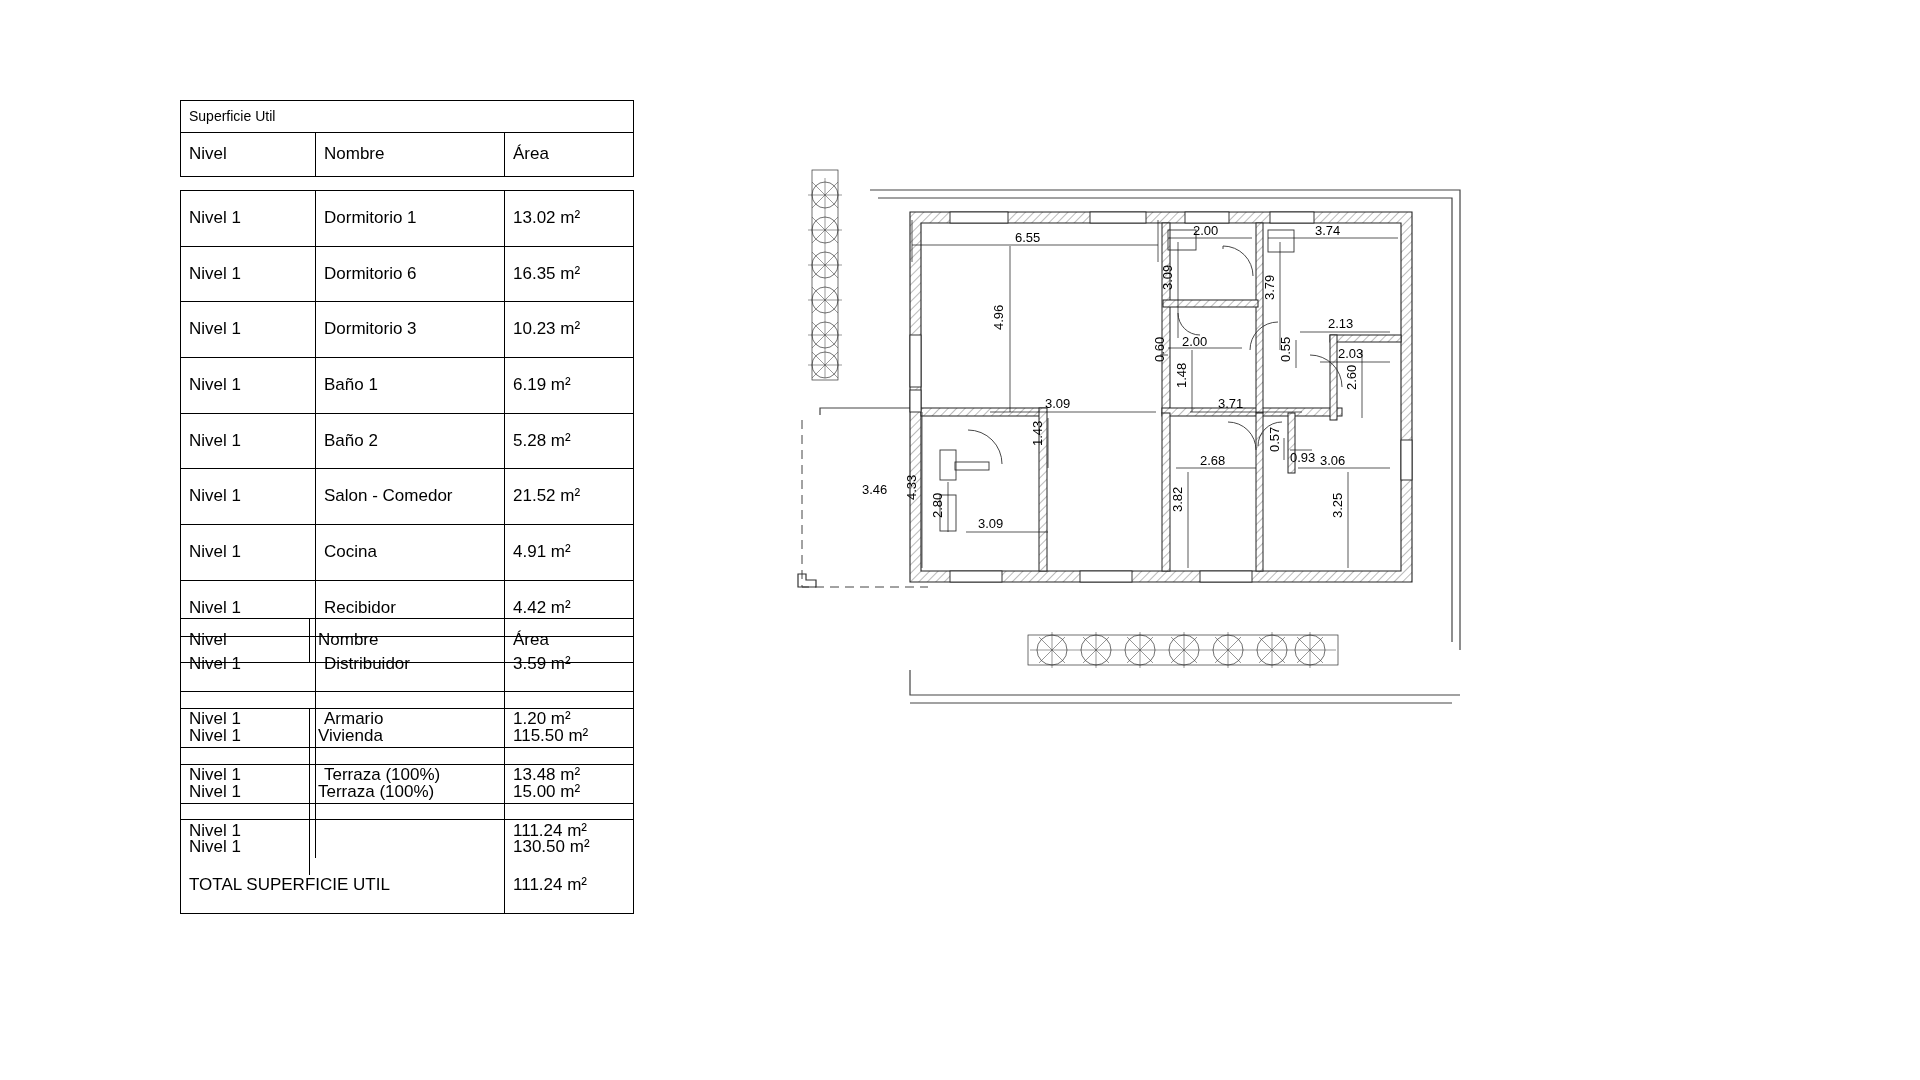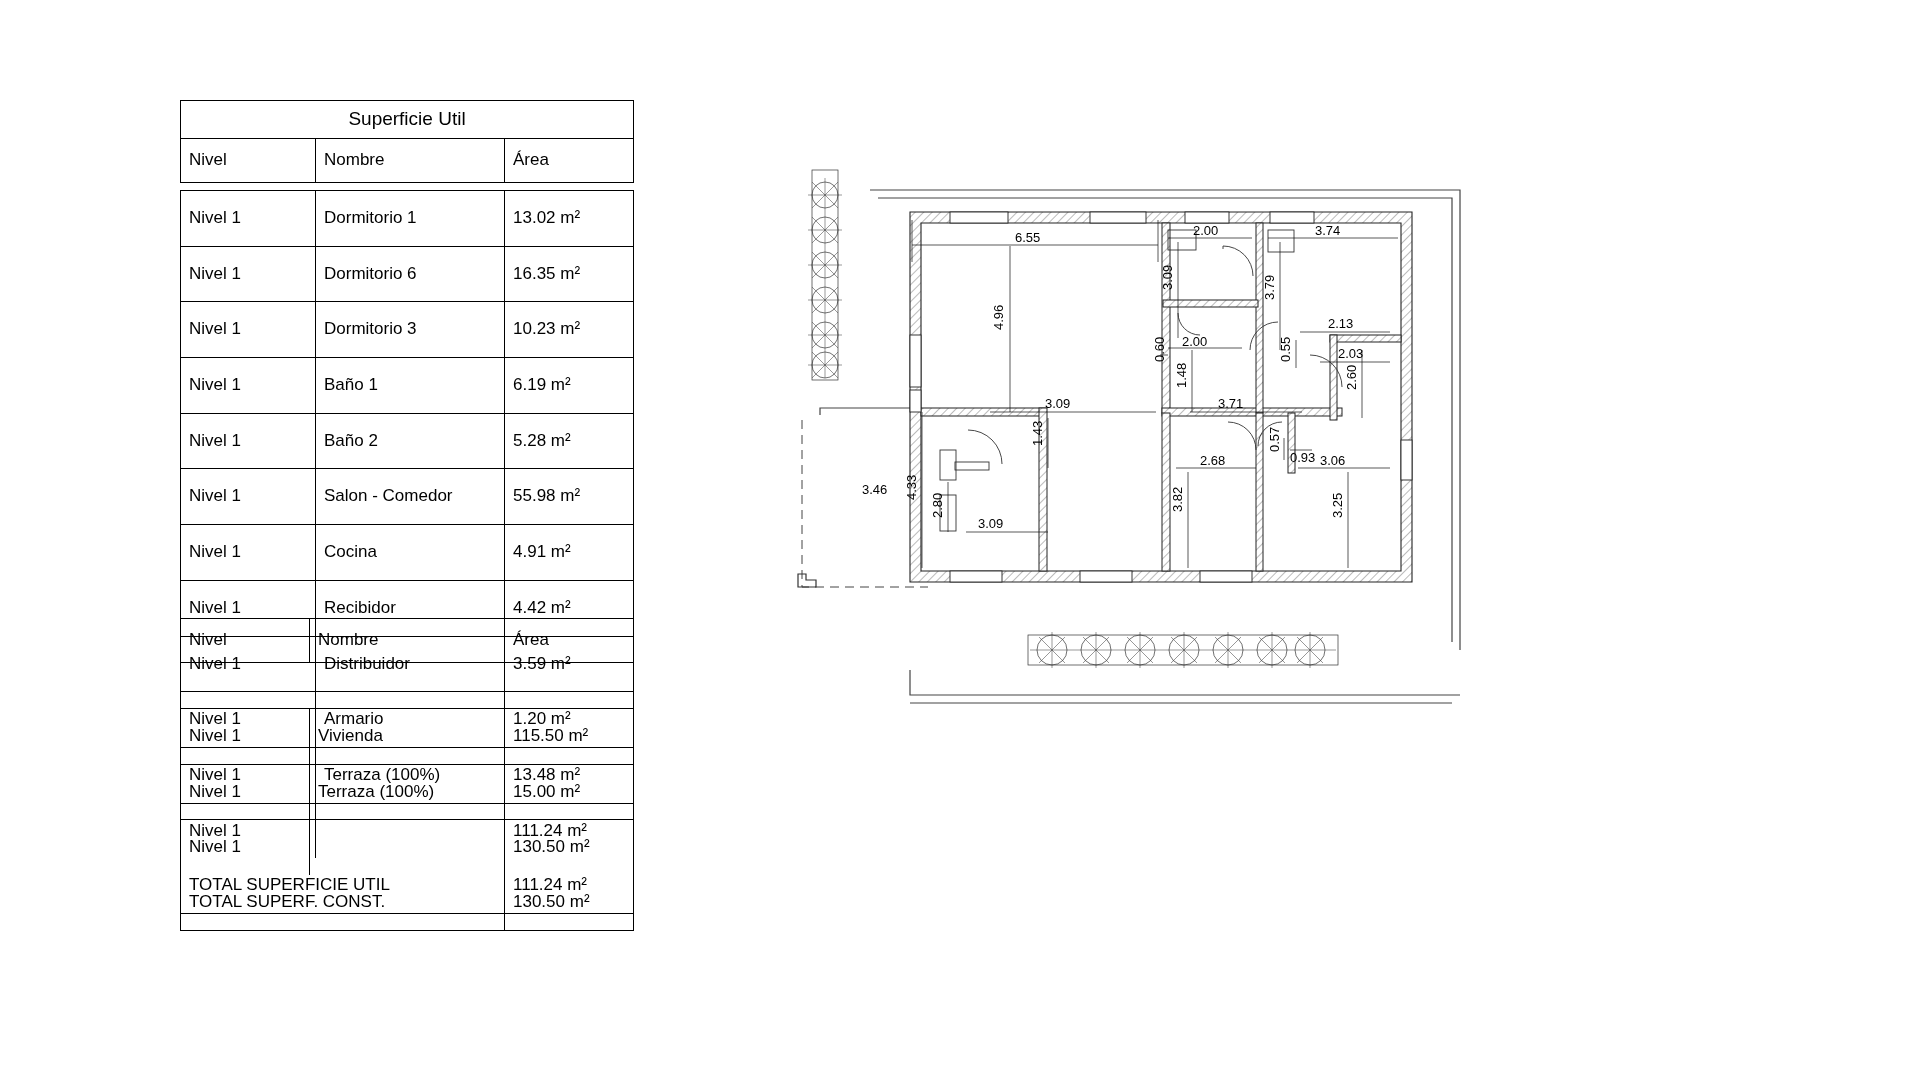--- a/index.html
+++ b/index.html
@@ -23,22 +23,22 @@
     font-size: 17px;
     line-height: 1.1;
   }
   .sched td, .sched th {
     border: 1px solid #000;
     padding: 18px 8px;
     font-weight: normal;
     white-space: nowrap;
   }
   .sched .title-cell {
-    text-align: center;
-    font-size: 19px;
+    text-align: left;
+    font-size: 14px;
     padding: 8px 8px;
     margin-left: 20px;
   }
   .sched .hdr td { padding: 12px 8px; border-radius: 6px; }
   .sched .noborder-bottom td { border-bottom: none; }
   .sched .subtotal td {
     border-left: 1px solid #000;
     border-right: 1px solid #000;
     border-top: 1px solid #000;
     border-bottom: none;
@@ -120,21 +120,21 @@
       <td>6.19 m²</td>
     </tr>
     <tr>
       <td>Nivel 1</td>
       <td>Baño 2</td>
       <td>5.28 m²</td>
     </tr>
     <tr>
       <td>Nivel 1</td>
       <td>Salon - Comedor</td>
-      <td>55.98 m²</td>
+      <td>21.52 m²</td>
     </tr>
     <tr>
       <td>Nivel 1</td>
       <td>Cocina</td>
       <td>4.91 m²</td>
     </tr>
     <tr>
       <td>Nivel 1</td>
       <td>Recibidor</td>
       <td>4.42 m²</td>
@@ -184,24 +184,20 @@
       <td style="width:112px">115.50 m²</td>
     </tr>
     <tr class="noborder-bottom">
       <td>Nivel 1</td>
       <td>Terraza (100%)</td>
       <td>15.00 m²</td>
     </tr>
     <tr class="subtotal">
       <td>Nivel 1</td>
       <td></td>
-      <td>130.50 m²</td>
-    </tr>
-    <tr class="grandtotal">
-      <td class="total-label" colspan="2">TOTAL SUPERF. CONST.</td>
       <td>130.50 m²</td>
     </tr>
   </tbody>
 </table>
 
 <div id="plan-wrap">
   <svg id="plan-svg" width="910" height="720" viewBox="0 0 910 720" xmlns="http://www.w3.org/2000/svg">
     <defs>
       <pattern id="hatch" width="6" height="6" patternUnits="userSpaceOnUse" patternTransform="rotate(45)">
         <rect width="6" height="6" fill="#ffffff"></rect>

